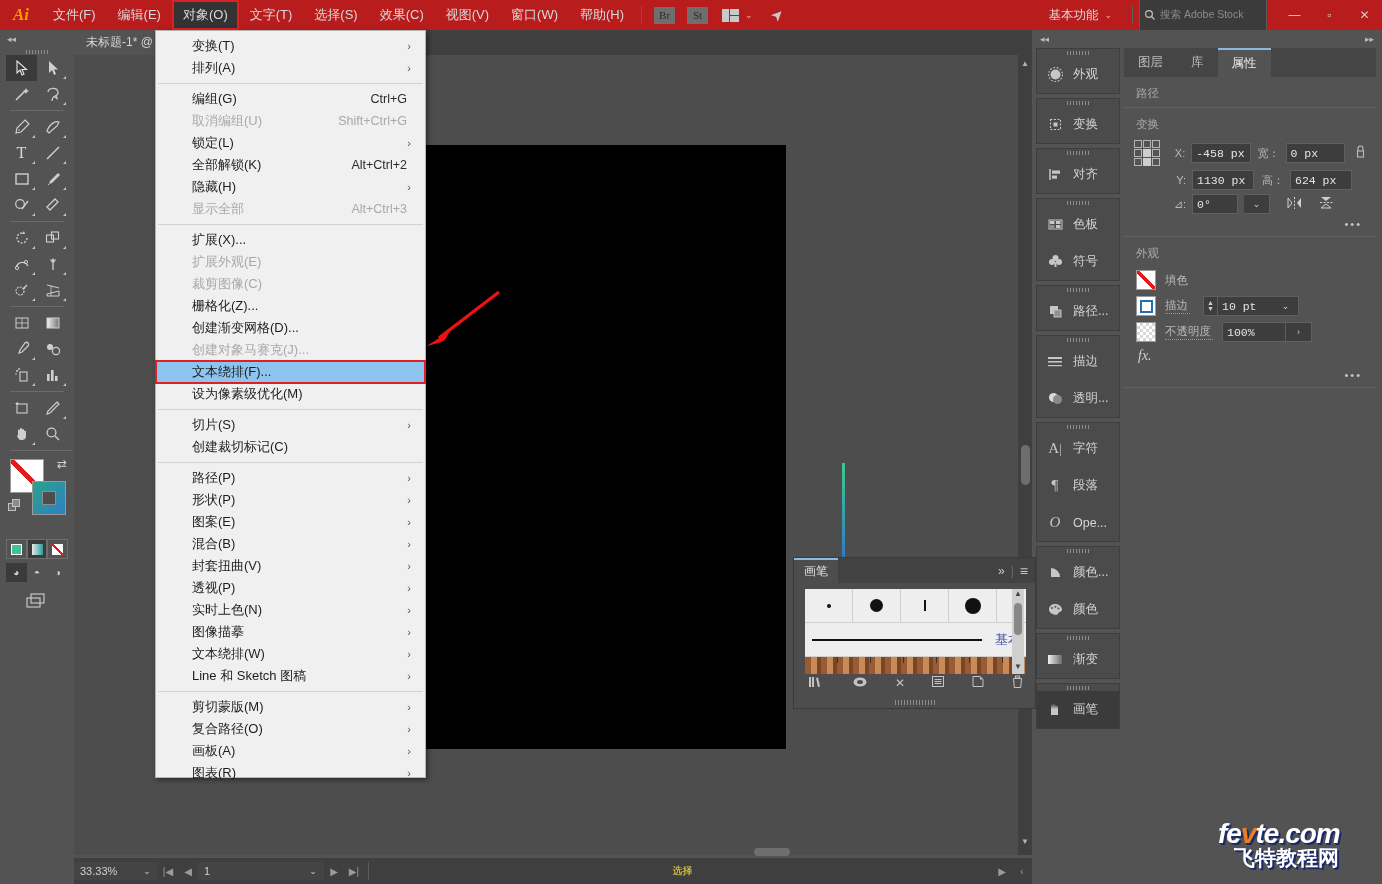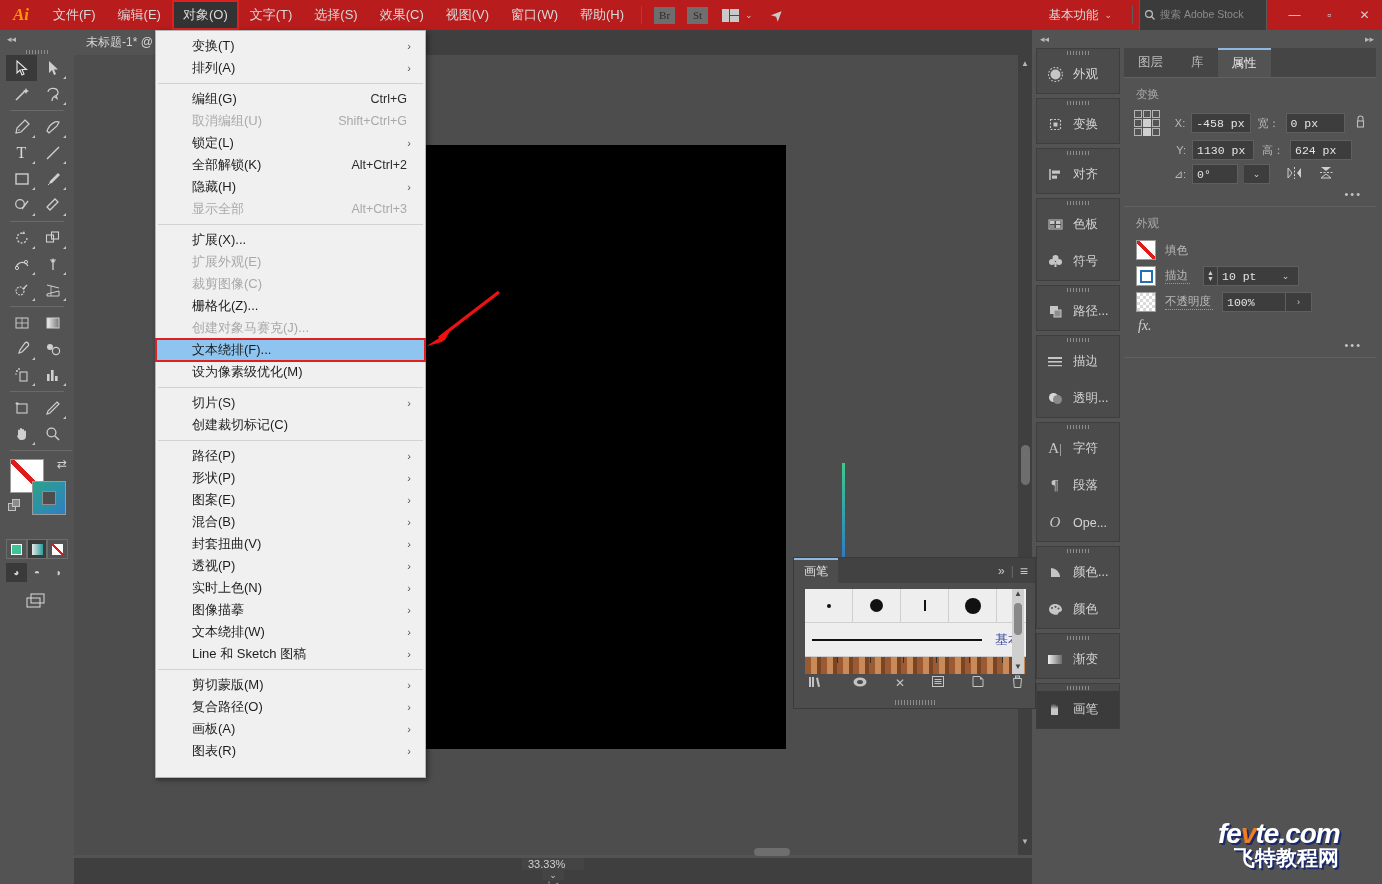--- a/index.html
+++ b/index.html
@@ -101,28 +101,28 @@
   
   .canvaswrap { position:absolute; left:74px; top:55px; width:958px; height:800px; background:#4d4d4d; }
   .canvas-scroll-v { position:absolute; right:0; top:0; width:14px; height:800px; background:#3f3f3f; }
   .canvas-scroll-v .thumb { position:absolute; left:3px; top:390px; width:9px; height:40px; background:#6e6e6e; border-radius:5px;}
   .canvas-scroll-v .ar { position:absolute; left:0; width:14px; height:14px; color:#b5b5b5; font-size:8px; text-align:center; }
   .artboard { position:absolute; left:352px; top:90px; width:360px; height:604px; background:#000; }
   .art-line { position:absolute; left:416px; top:318px; width:3px; height:200px;
     background: linear-gradient(to bottom,#3fc98d,#2f7fc4 45%,#123a6e 80%,#000); }
   
   .statusbar { position:absolute; left:74px; top:858px; width:958px; height:26px; background:#3f3f3f;
-    display:flex; align-items:center;flex-direction:column; }
+    display:flex; align-items:center; }
   .sb-cell { height:26px; display:flex; align-items:center; color:#cfcfcf; font-size:11px; }
   .sb-zoom { width:62px; padding-left:6px; background:#444; height:18px; }
   .sb-dd { width:22px; display:flex;align-items:center;justify-content:center; color:#c9c9c9; font-size:9px; background:#444; height:18px;}
   .sb-nav { width:20px; display:flex;align-items:center;justify-content:center; color:#9b9b9b; font-size:10px;}
   .sb-page { width:104px; padding-left:6px; background:#444; height:18px; }
   .sb-sep { width:1px; height:18px; background:#5a5a5a; margin:0 4px;}
-  .sb-status { flex:1; display:flex; align-items:center; justify-content:center; color:#f9a8d4; font-size:16px;}
+  .sb-status { flex:1; display:flex; align-items:center; justify-content:center; color:#fde047; font-size:10px;}
   .sb-hscroll { position:absolute; left:74px; top:846px; width:958px; height:12px; }
   .sb-hscroll .thumb { position:absolute; left:680px; top:2px; width:36px; height:8px; background:#6e6e6e; border-radius:4px;}
   
   .rightdock { position:absolute; left:1032px; top:30px; width:350px; height:854px; background:#535353; }
   .rd-header { height:18px; display:flex; align-items:center; justify-content:space-between;
      padding:0 8px; color:#b9b9b9; font-size:9px; }
   .rd-body { display:flex; height:836px; }
   .icon-rail { width:92px; padding:0 4px 0 4px; }
   .rail-group { background:#4b4b4b; border:1px solid #3e3e3e; margin-bottom:4px; }
   .rail-grip { height:7px; display:flex; align-items:center; justify-content:center; }
@@ -748,20 +748,21 @@
 
     </div>
 
     <div class="prop-panel">
       <div class="prop-tabs">
         <div class="prop-tab">图层</div>
         <div class="prop-tab">库</div>
         <div class="prop-tab on">属性</div>
       </div>
 
+      <div class="prop-sec-title">路径</div>
       <div class="prop-div"></div>
 
       <div class="prop-sec-title">变换</div>
       <div class="xf-row">
         <div class="ref-grid">
           <i></i>
             <i></i>
             <i></i>
             <i></i>
             <i class="c"></i>
@@ -971,20 +972,23 @@
   </div>
   <div class="dd-item disabled">
     <span class="lbl">扩展外观(E)</span>
   </div>
   <div class="dd-item disabled">
     <span class="lbl">裁剪图像(C)</span>
   </div>
   <div class="dd-item">
     <span class="lbl">栅格化(Z)...</span>
   </div>
+  <div class="dd-item">
+    <span class="lbl">创建渐变网格(D)...</span>
+  </div>
   <div class="dd-item disabled">
     <span class="lbl">创建对象马赛克(J)...</span>
   </div>
   <div class="dd-item hl boxed">
     <span class="lbl">文本绕排(F)...</span>
   </div>
   <div class="dd-item">
     <span class="lbl">设为像素级优化(M)</span>
   </div>
   <div class="dd-sep"></div>

